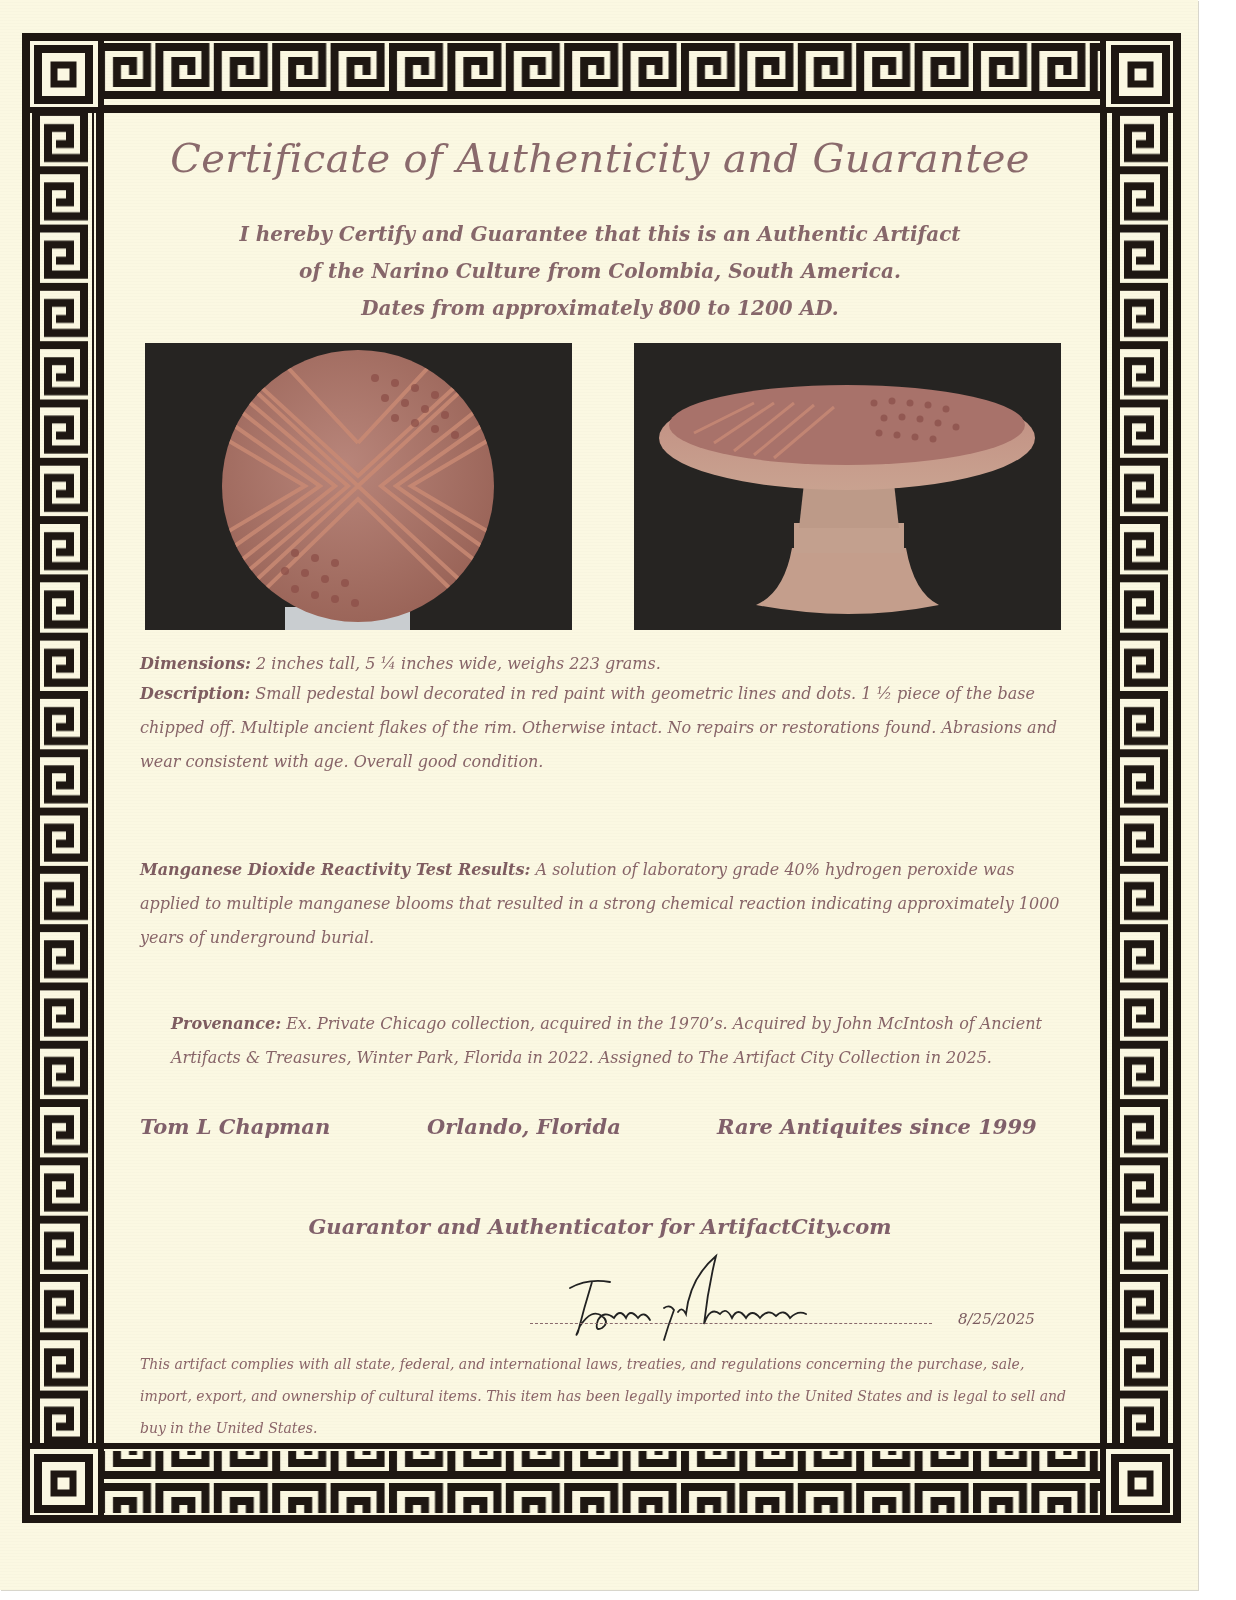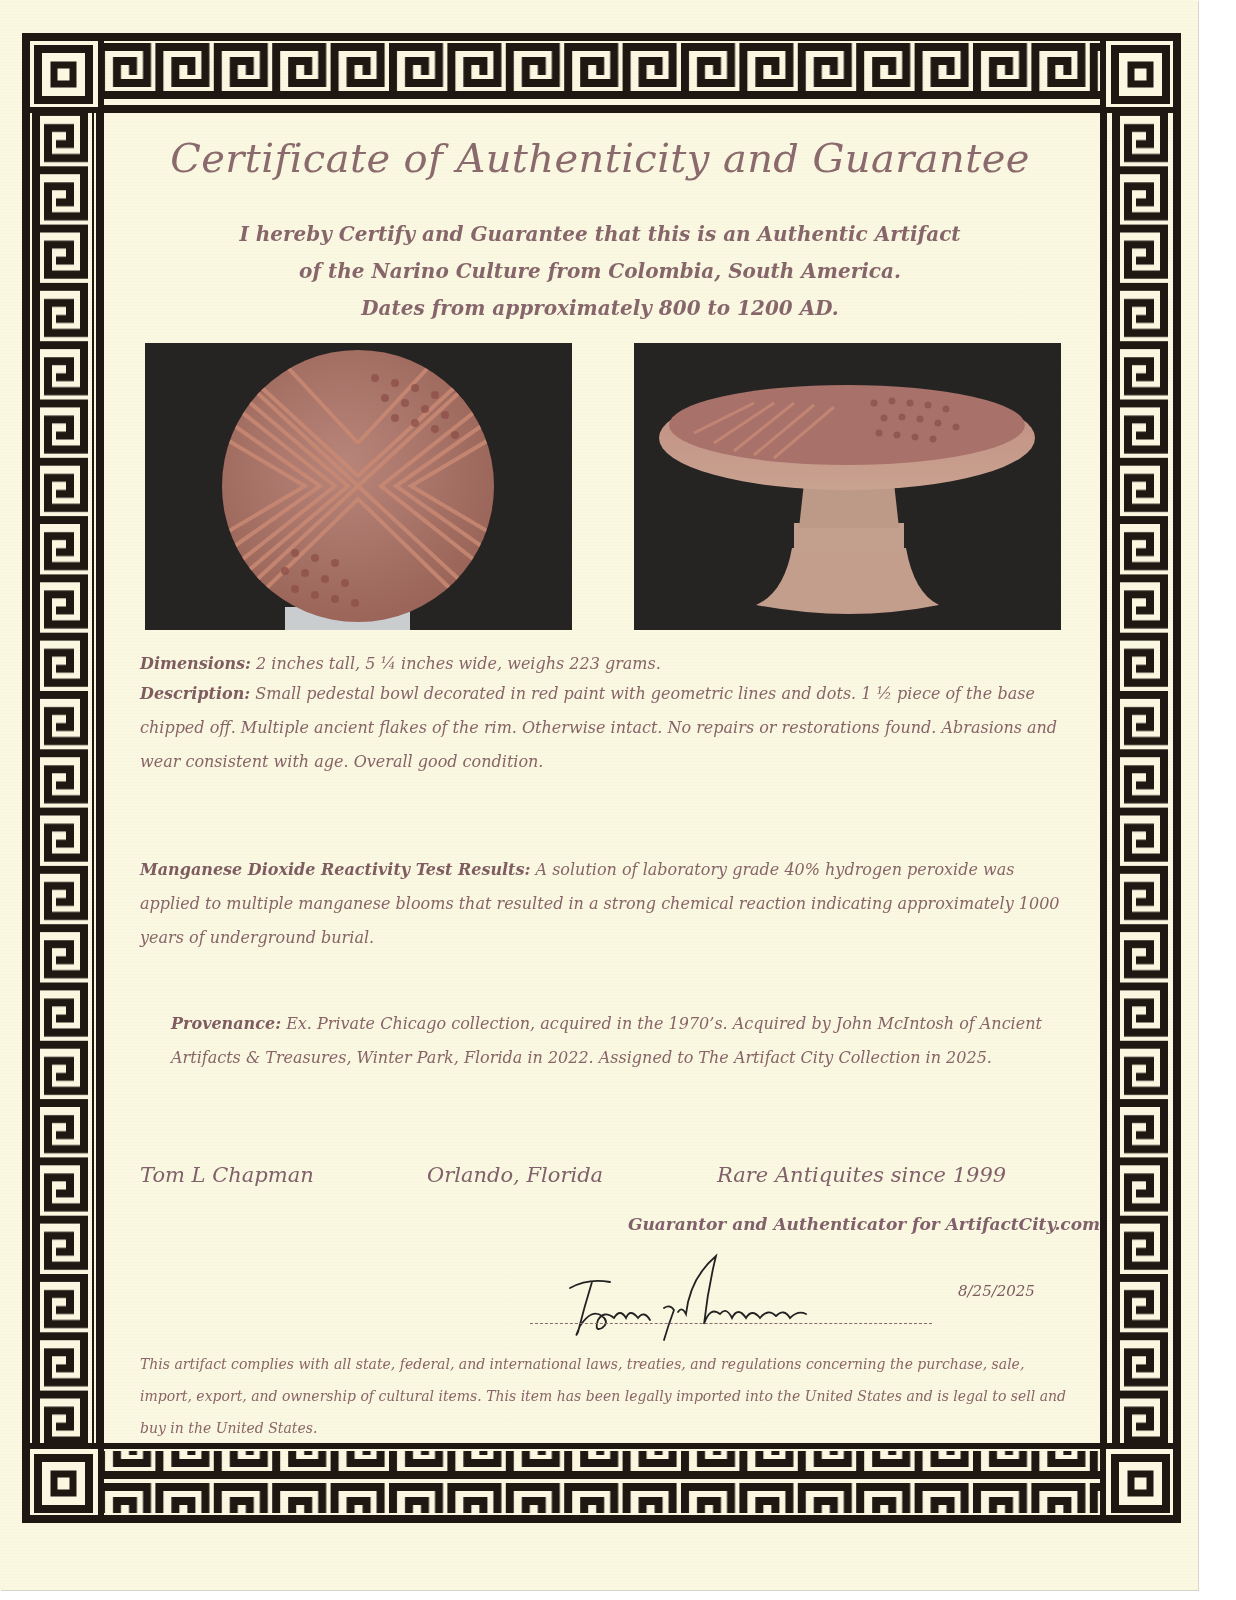--- a/index.html
+++ b/index.html
@@ -39,35 +39,35 @@
   .para {
     position: absolute; left: 40px; width: 930px;
     font-style: italic; font-size: 16px; line-height: 34px; color: #876468;
   }
   .para .lbl { font-weight: bold; color: #7e5c60; }
   .p-dim { top: 537px; }
   .p-desc { top: 555px; margin-top: 12px; }
   .p-mang { top: 743px; }
   .p-prov { top: 897px; margin-left: 31px; }
   .sigrow {
-    position: absolute; top: 1053px; left: 40px; width: 920px; height: 32px;
-    font-style: italic; font-weight: normal; font-size: 21px; color: #80606a;
+    position: absolute; top: 1004px; left: 40px; width: 920px; height: 32px;
+    font-style: italic; font-weight: bold; font-size: 21px; color: #80606a;
   }
   .sigrow span { position: absolute; top: 0; white-space: nowrap; }
   .guarantor {
-    position: absolute; top: 1104px; left: 0; width: 1000px; text-align: right;
-    font-style: italic; font-weight: bold; font-size: 17px; color: #80606a;
+    position: absolute; top: 1104px; left: 0; width: 1000px; text-align: center;
+    font-style: italic; font-weight: bold; font-size: 21px; color: #80606a;
   }
   .sigline {
     position: absolute; top: 1213px; left: 430px; width: 402px; height: 0;
     border-top: 1px dashed #8a6a6c;
   }
   .signature { position: absolute; top: 1138px; left: 440px; }
   .date {
-    position: absolute; top: 1172px; left: 858px;
+    position: absolute; top: 1200px; left: 858px;
     font-style: italic; font-size: 15px; color: #7a5a5e;
   }
   .legal {
     position: absolute; top: 1238px; left: 40px; width: 930px;
     font-style: italic; font-size: 14px; line-height: 32px; color: #8a6468;
   }
 </style>
 </head>
 <body>
 

